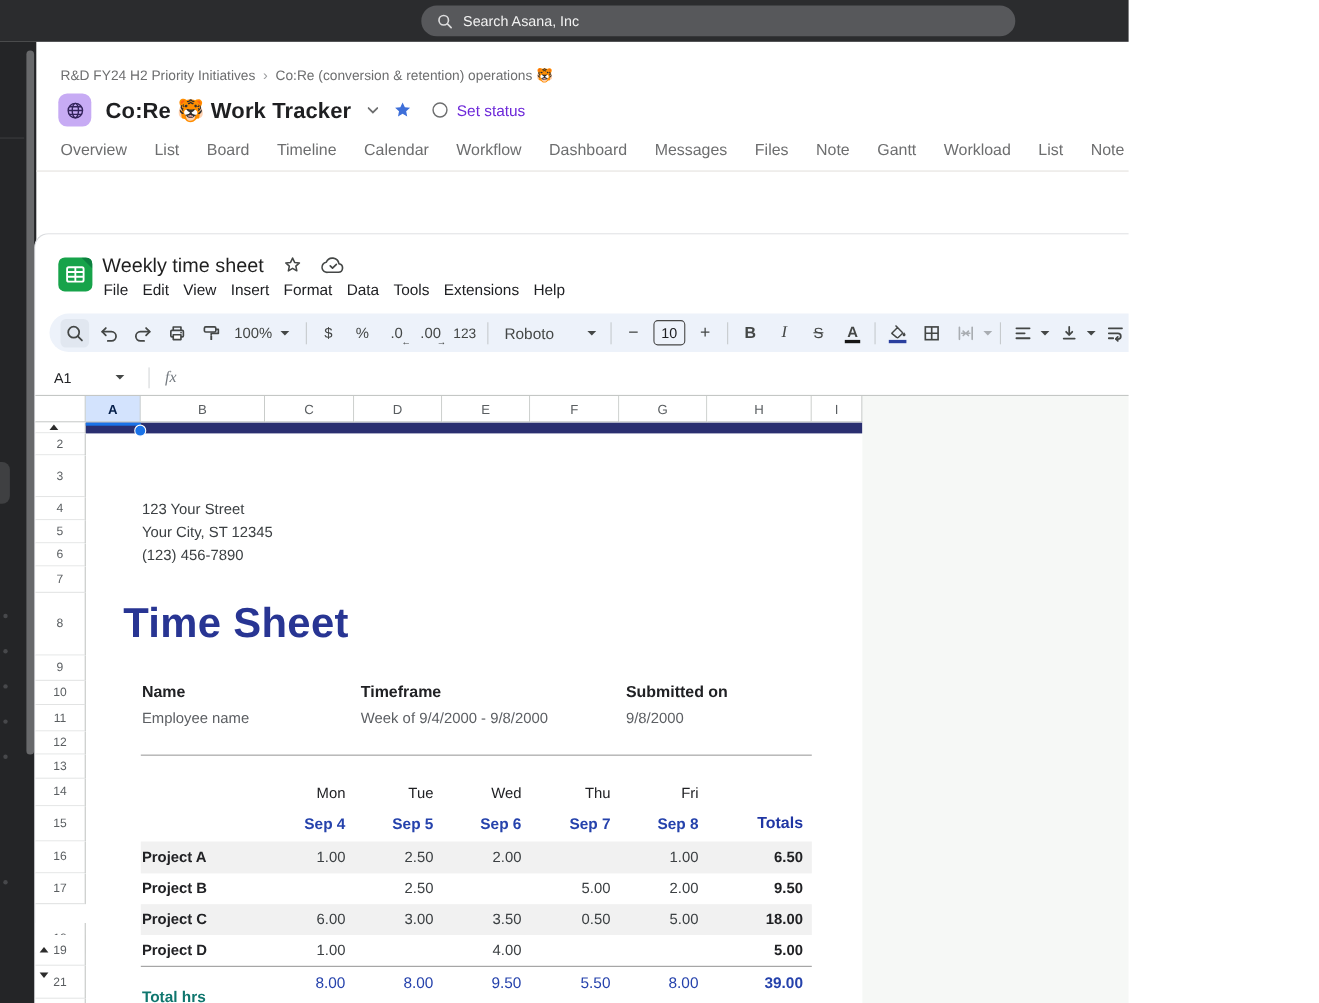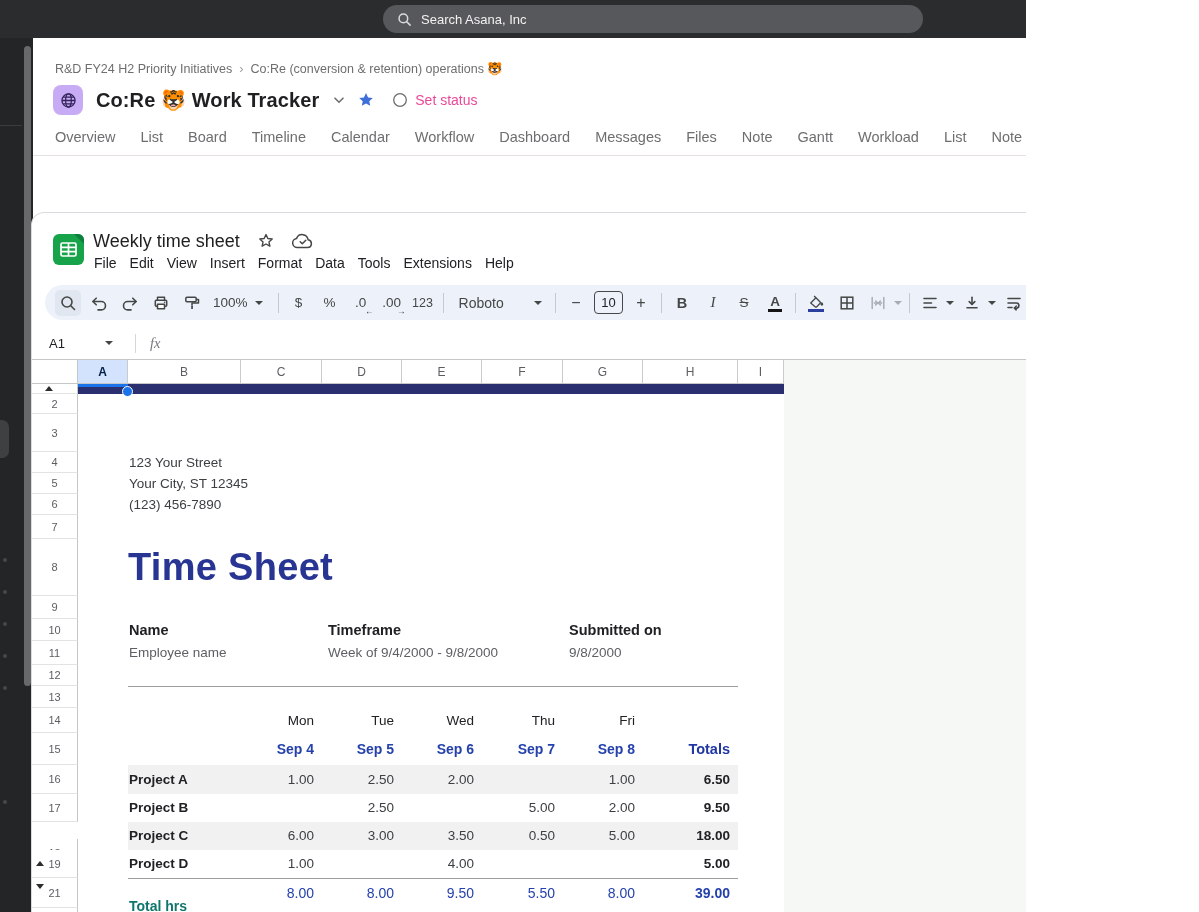--- a/index.html
+++ b/index.html
@@ -24,21 +24,21 @@
   
   .breadcrumb{left:55px;top:61px;display:flex;align-items:center;gap:7px;font-size:12.5px;color:#6d6e6f;}
   .breadcrumb .crumb{cursor:pointer;}
   .bc-sep{font-size:13px;color:#9c9ea0;}
   .titlerow{left:53px;top:84px;height:32px;display:flex;align-items:center;}
   .proj-tile{width:30px;height:30px;border-radius:8px;background:#c7abf4;display:flex;align-items:center;justify-content:center;margin-right:13px;cursor:pointer;}
   .page-title{font-size:20px;font-weight:700;color:#1e1f21;letter-spacing:.1px;}
   .title-caret{margin-left:12px;cursor:pointer;padding:3px;}
   .title-star{margin-left:11px;cursor:pointer;}
   .set-status{margin-left:18px;display:flex;align-items:center;gap:7px;cursor:pointer;}
-  .set-status span{font-size:14px;color:#ec4899;}
+  .set-status span{font-size:14px;color:#6d28d9;}
   .tabs{left:55px;top:129px;display:flex;gap:25px;align-items:flex-start;}
   .tab{position:relative;font-size:14.5px;color:#6d6e6f;padding-bottom:10px;cursor:pointer;white-space:nowrap;}
   .tab.active{color:#1e1f21;font-weight:700;}
   .tab.active::after{content:"";position:absolute;left:-1px;right:-1px;bottom:0;height:2px;background:#4a4b4d;border-radius:2px;}
   .tab-add{font-size:18px;color:#6d6e6f;line-height:19px;cursor:pointer;}
   .tabs-divider{left:33px;top:155px;width:1166px;height:1px;background:#e4e1de;}
 
   
   .card{left:31px;top:212px;width:1168px;height:700px;background:#fff;border:1px solid #d9dbde;border-bottom:none;
         border-radius:13px 13px 0 0;box-sizing:border-box;overflow:hidden;}
@@ -454,21 +454,21 @@
           <div class="abs band"></div>
           <div class="abs selline"></div>
           <div class="abs seldot"></div>
           <div class="abs shade" style="top: 381px; height: 29px;"></div>
           <div class="abs shade" style="top: 438px; height: 28px;"></div>
           <div class="abs hdiv" style="top: 302px;"></div>
           <div class="abs hdiv" style="top: 494px;"></div>
           <div class="cell c-addr" style="top: 68px; height: 21px; line-height: 21px; left: 97px;">123 Your Street</div>
           <div class="cell c-addr" style="top: 89px; height: 21px; line-height: 21px; left: 97px;">Your City, ST 12345</div>
           <div class="cell c-addr" style="top: 110px; height: 21px; line-height: 21px; left: 97px;">(123) 456-7890</div>
-          <div class="cell c-big" style="top: 155px; height: 57px; line-height: 57px; left: 96px;">Time Sheet</div>
+          <div class="cell c-big" style="top: 155px; height: 57px; line-height: 57px; left: 80px;">Time Sheet</div>
           <div class="cell c-ih" style="top: 235px; height: 22px; line-height: 22px; left: 97px;">Name</div>
           <div class="cell c-iv" style="top: 257px; height: 24px; line-height: 24px; left: 97px;">Employee name</div>
           <div class="cell c-ih" style="top: 235px; height: 22px; line-height: 22px; left: 296px;">Timeframe</div>
           <div class="cell c-iv" style="top: 257px; height: 24px; line-height: 24px; left: 296px;">Week of 9/4/2000 - 9/8/2000</div>
           <div class="cell c-ih" style="top: 235px; height: 22px; line-height: 22px; left: 537px;">Submitted on</div>
           <div class="cell c-iv" style="top: 257px; height: 24px; line-height: 24px; left: 537px;">9/8/2000</div>
           <div class="cell c-day" style="top: 324px; height: 25px; line-height: 25px; left: 209px; width: 73px;">Mon</div>
           <div class="cell c-day" style="top: 324px; height: 25px; line-height: 25px; left: 290px; width: 72px;">Tue</div>
           <div class="cell c-day" style="top: 324px; height: 25px; line-height: 25px; left: 370px; width: 72px;">Wed</div>
           <div class="cell c-day" style="top: 324px; height: 25px; line-height: 25px; left: 450px; width: 73px;">Thu</div>

